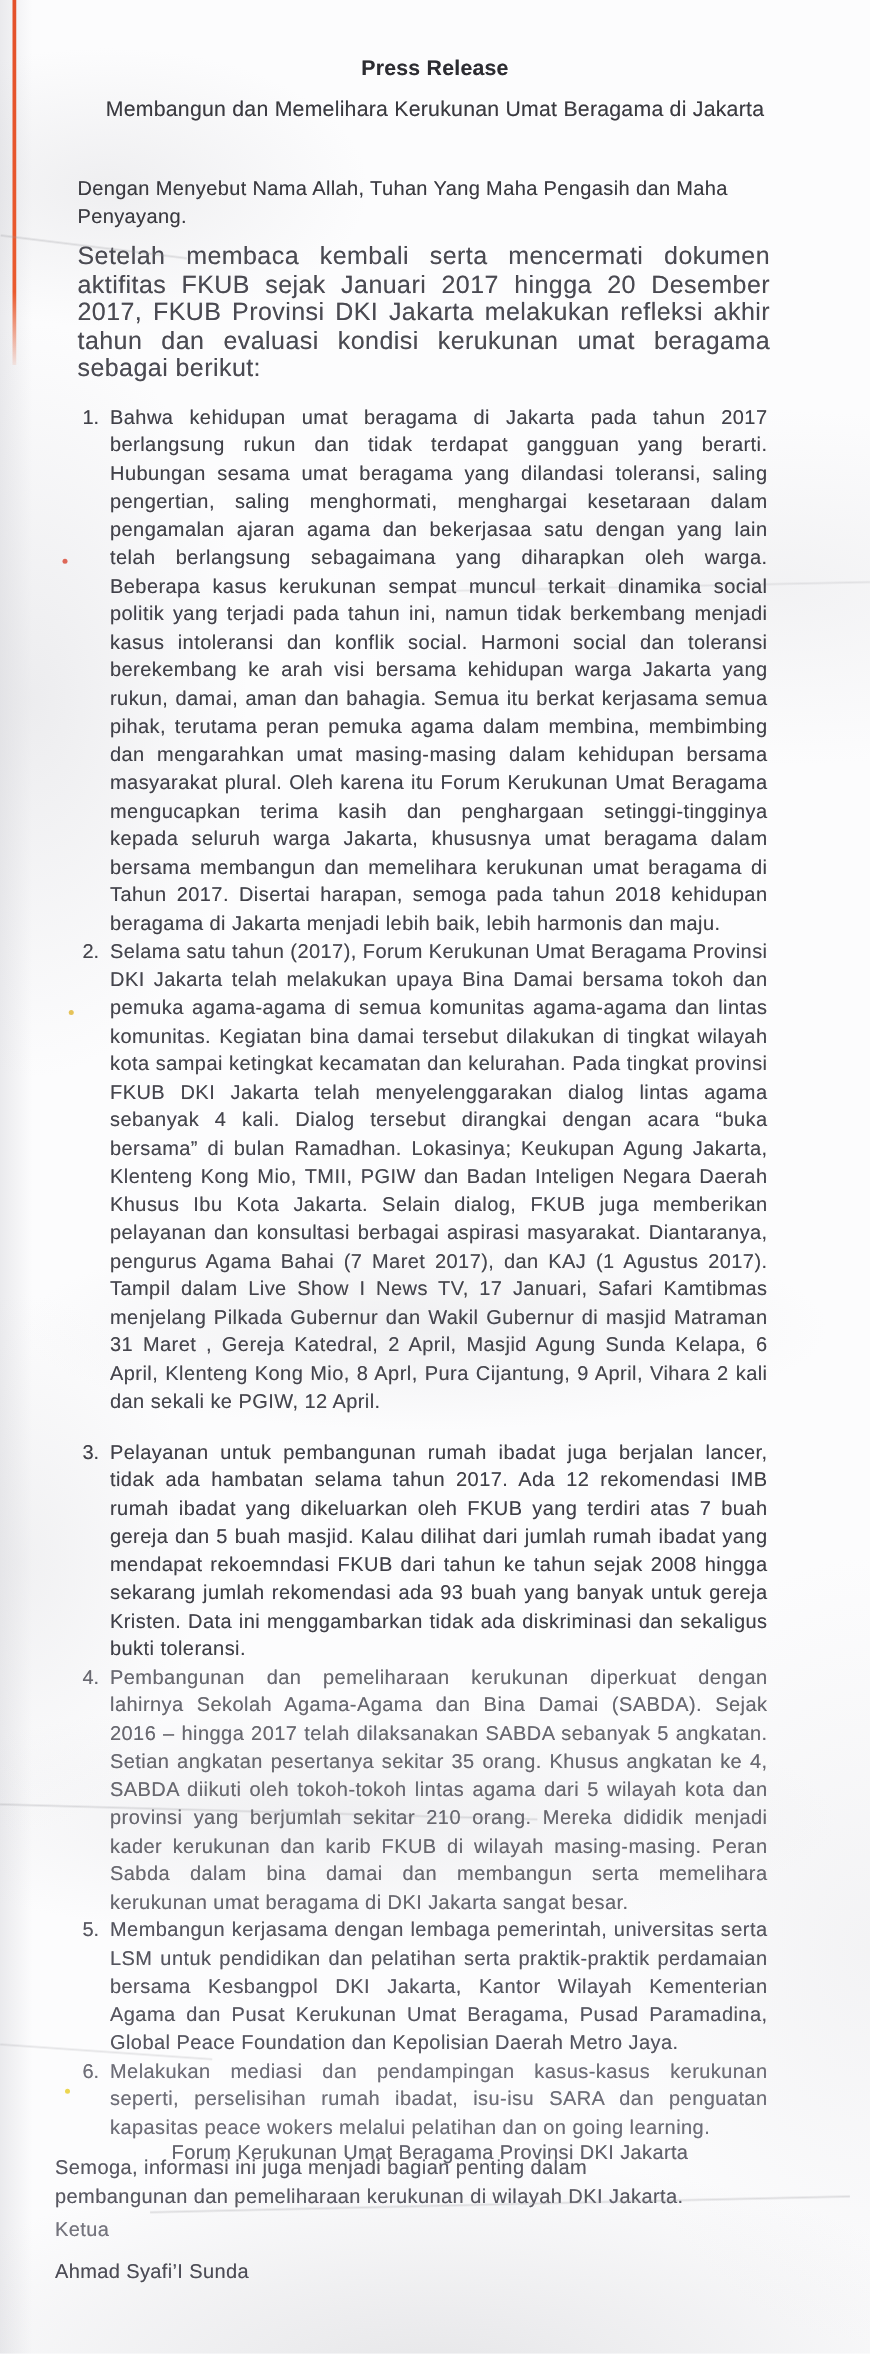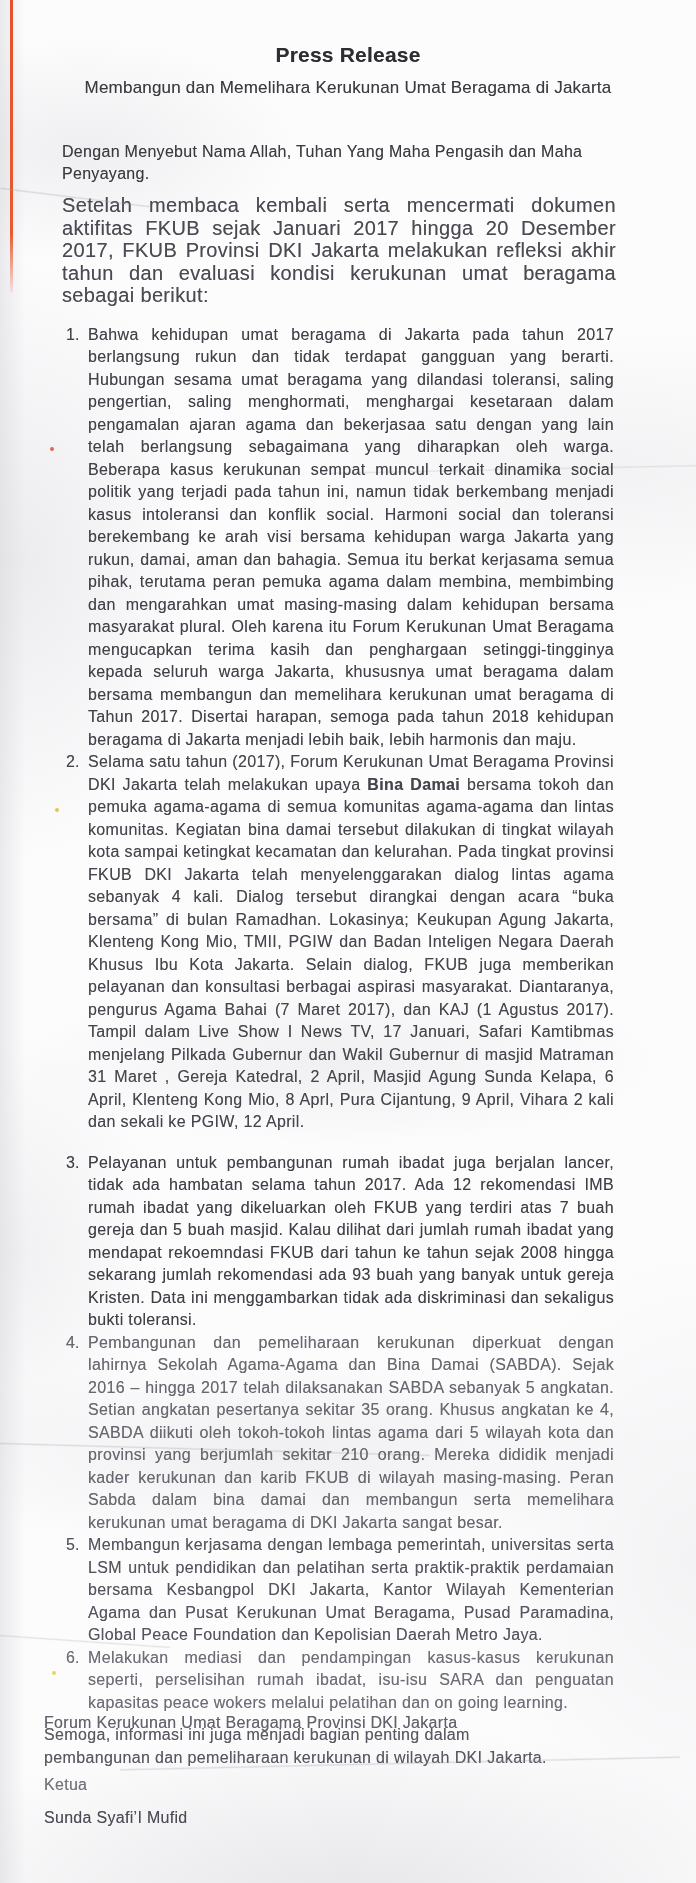--- a/index.html
+++ b/index.html
@@ -30,47 +30,47 @@
   .crease.c4{left:120px;top:1762px;width:560px;transform:rotate(-1.3deg);}
   .crease.c5{left:0;top:1640px;width:170px;transform:rotate(4deg);opacity:.8;}
   .speck{position:absolute;border-radius:50%;}
   .speck.s1{left:50px;top:447px;width:4px;height:4px;background:#d8442f;opacity:.8;}
   .speck.s2{left:55px;top:808px;width:4px;height:4px;background:#e2b93c;opacity:.85;}
   .speck.s3{left:52px;top:1671px;width:4px;height:4px;background:#ead23e;opacity:.9;}
 
   
   .tc{text-align:center;}
   p{margin:0;}
-  .title{padding-top:43px;font-size:21px;line-height:23px;font-weight:bold;color:#2c2c31;letter-spacing:.2px;}
+  .title{padding-top:43px;font-size:17px;line-height:23px;font-weight:bold;color:#2c2c31;letter-spacing:.2px;}
   .subtitle{margin-top:10px;font-size:17px;line-height:23px;color:#3a3a40;letter-spacing:.2px;}
   .year{margin-top:9px;}
   .opening{margin-top:42px;margin-left:62px;margin-right:70px;font-size:16px;line-height:22px;color:#3a3a40;letter-spacing:.3px;}
   .intro{margin-top:9px;margin-left:62px;margin-right:80px;font-size:20px;line-height:22.5px;color:#4a4a52;
          text-align:justify;letter-spacing:.35px;}
   .body-ink{text-shadow:0 0 .5px rgba(60,60,66,0.45);}
 
   .list{margin-top:17px;}
   .li{position:relative;padding-left:88px;padding-right:82px;}
   .li .num{position:absolute;left:66px;top:0;font-size:16px;line-height:22.5px;}
   .li .itext{font-size:16px;line-height:22.5px;text-align:justify;letter-spacing:.35px;}
   .li.i1 .itext,.li.i1 .num{color:#414149;}
   .li.i2 .itext,.li.i2 .num{color:#45454d;}
   .li.i3{margin-top:18px;}
   .li.i3 .itext,.li.i3 .num{color:#3f3f47;}
   .li.i4 .itext,.li.i4 .num{color:#686870;}
   .li.i5 .itext,.li.i5 .num{color:#55555f;}
   .li.i6 .itext,.li.i6 .num{color:#6e6e78;}
-  .bd{font-weight:bold;margin-top:36px;}
+  .bd{font-weight:normal;margin-top:36px;}
 
   .closing{margin-top:10px;margin-left:44px;max-width:520px;font-size:16px;line-height:22.5px;color:#585862;letter-spacing:.35px;}
 
   .sig{position:absolute;left:44px;top:1700px;width:600px;}
   .sig p{font-size:16px;line-height:22px;letter-spacing:.3px;}
   .sig-date{color:#70707a;}
-  .sig-org{margin-top:12px;color:#62626c;}
+  .sig-org{margin-top:12px;color:#62626c;text-align:center;}
   .sig-role{margin-top:40px;color:#74747e;}
   .sig-name{margin-top:11px;color:#4c4c56;}
 </style>
 </head>
 <body>
 
 <div class="page">
 
   <div class="red-line"></div>
   <div class="crease c1"></div>
@@ -122,17 +122,17 @@
         <div class="itext">Melakukan mediasi dan pendampingan kasus-kasus kerukunan seperti, perselisihan rumah ibadat, isu-isu SARA dan penguatan kapasitas peace wokers melalui pelatihan dan on going learning.</div>
       </div>
 
     </div>
 
     <p class="closing">Semoga, informasi ini juga menjadi bagian penting dalam pembangunan dan pemeliharaan kerukunan di wilayah DKI Jakarta.</p>
 
     <div class="sig">
       <p class="sig-org">Forum Kerukunan Umat Beragama Provinsi DKI Jakarta</p>
       <p class="sig-role">Ketua</p>
-      <p class="sig-name">Sunda Syafi’I Mufid</p>
+      <p class="sig-name">Ahmad Syafi’I Sunda</p>
     </div>
 
   </div>
 </div>
 
 </body></html>

